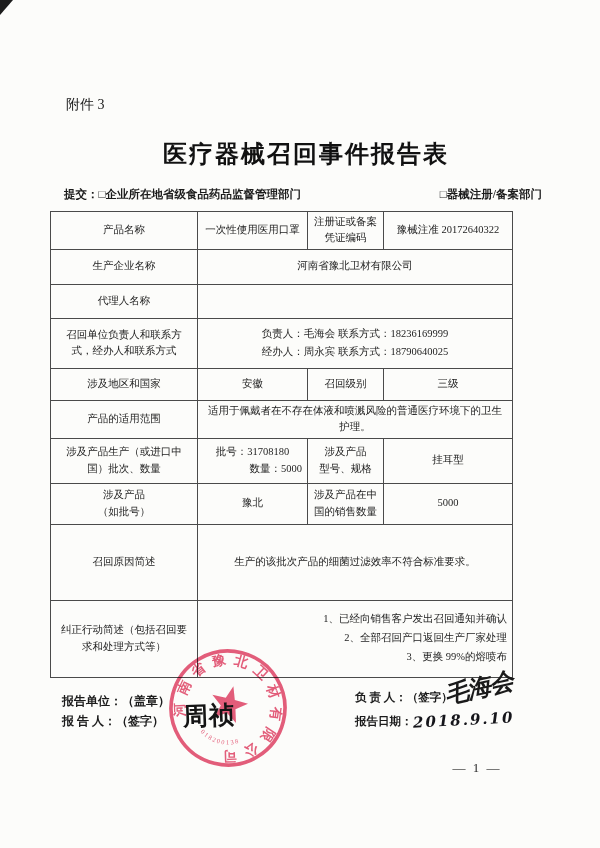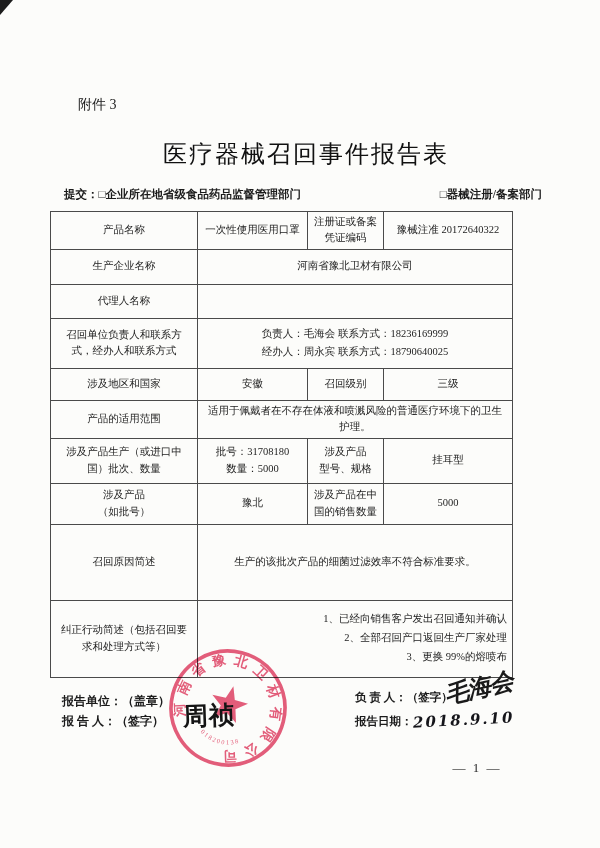--- a/index.html
+++ b/index.html
@@ -4,41 +4,41 @@
 <style>
   html,body{margin:0;padding:0;}
   .page{
     position:relative;width:600px;height:848px;background:#fcfcfa;
     font-family:"Liberation Serif",serif;color:#222;overflow:hidden;
   }
   .corner-artifact{
     position:absolute;left:0;top:0;width:0;height:0;
     border-top:15px solid #1c1c1c;border-right:13px solid transparent;
   }
-  .attachment{position:absolute;left:66px;top:96px;font-size:14px;color:#1b1b1b;margin-left:12px;}
+  .attachment{position:absolute;left:66px;top:96px;font-size:14px;color:#1b1b1b;}
   .title{
     position:absolute;left:12px;right:0;top:138px;margin:0;text-align:center;
-    font-family:"Liberation Sans",sans-serif;font-size:24px;font-weight:normal;
+    font-family:"Liberation Sans",sans-serif;font-size:24px;font-weight:bold;
     letter-spacing:2px;color:#111;
   }
   .submit-row{
     position:absolute;left:64px;right:58px;top:187px;display:flex;
     justify-content:space-between;font-size:11.5px;font-weight:bold;color:#1b1b1b;
   }
   table.form{
     position:absolute;left:50px;top:211px;width:462px;table-layout:fixed;
     border-collapse:collapse;border:1.5px solid #3a3a3a;
   }
   table.form td{
     border:1px solid #4a4a4a;font-size:10.5px;line-height:1.55;
     text-align:center;vertical-align:middle;padding:2px 5px;color:#1d1d1d;
   }
   td.left{text-align:left;padding-left:11px;}
   .cellline{display:block;}
-  .gap{margin-top:0;}
+  .gap{margin-top:0;text-align:right;}
   .contacts div{margin:2px 0;}
   ul.actions{list-style:none;margin:0;padding:0 0 0 4px;text-align:right;}
   ul.actions li{margin:2px 0;line-height:1.6;}
   .footer-left{
     position:absolute;left:62px;top:692px;font-size:12px;font-weight:bold;
     line-height:1.65;color:#1b1b1b;z-index:4;
   }
   .footer-right{
     position:absolute;left:355px;top:688px;font-size:11.5px;font-weight:bold;
     line-height:1.7;color:#1b1b1b;z-index:4;

